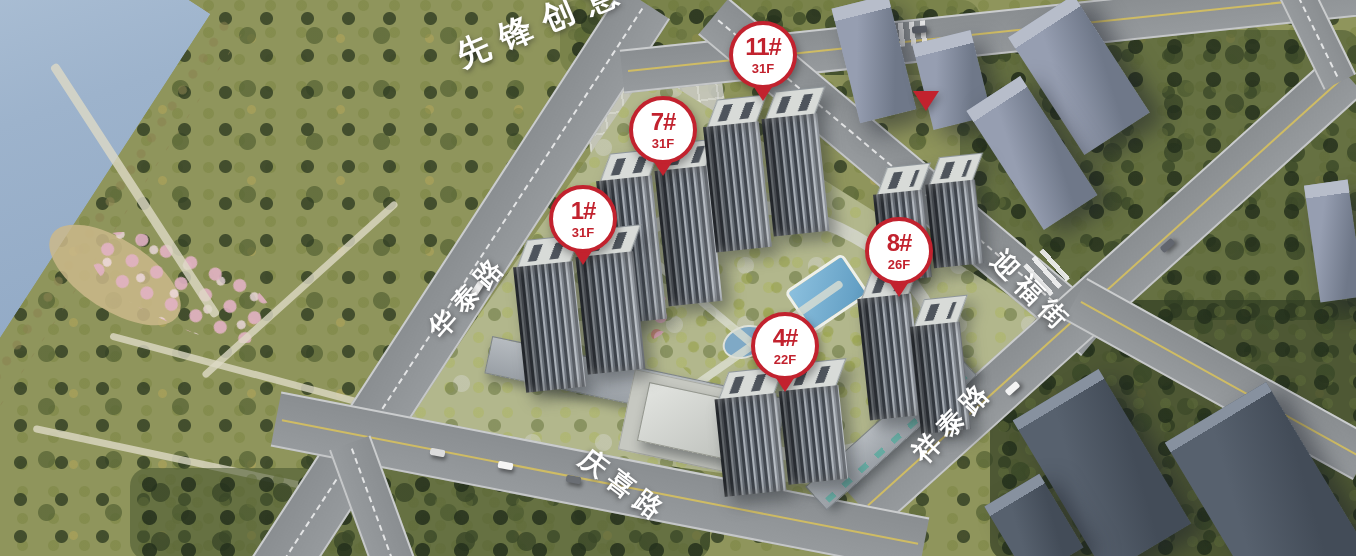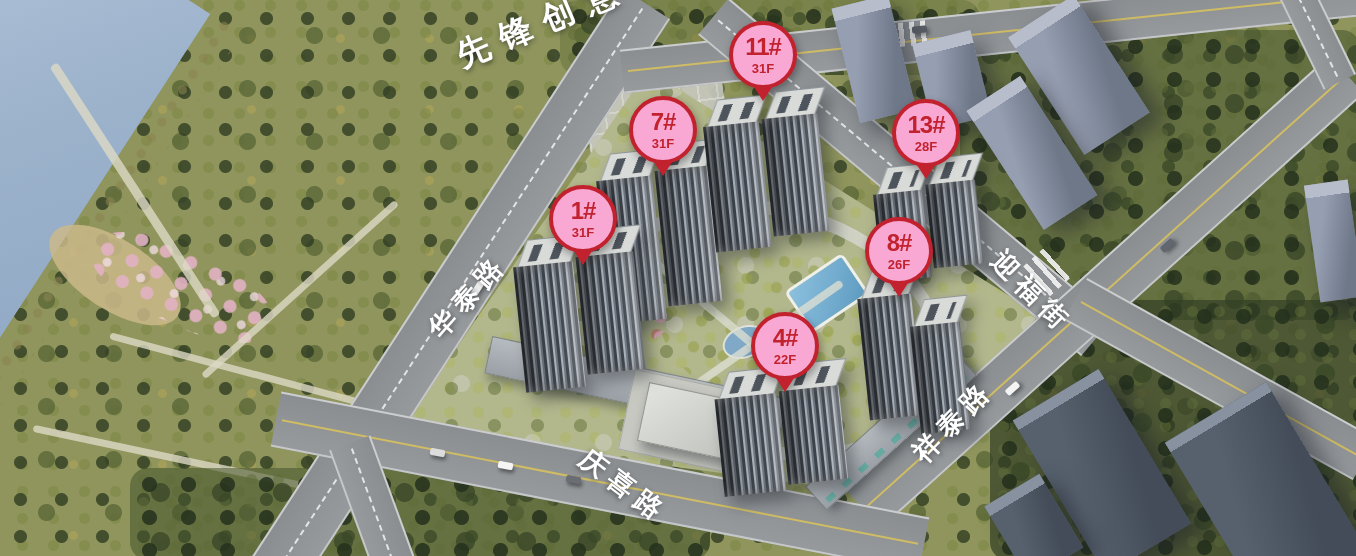--- a/index.html
+++ b/index.html
@@ -109,21 +109,21 @@
     box-shadow:inset -10px 0 14px rgba(255,255,255,.28), inset 12px 0 16px rgba(0,0,0,.5);}
   
   .road-label{position:absolute;color:var(--label-white,#fff);font-weight:bold;font-size:27px;
     letter-spacing:7px;white-space:nowrap;z-index:8;
     text-shadow:0 2px 5px rgba(40,40,40,.6);
     transform:translate(-50%,-50%) rotate(var(--r,0deg));}
   .area-label{font-size:33px;letter-spacing:13px;}
   
   .pin{position:absolute;width:68px;z-index:9;cursor:pointer;
     filter:drop-shadow(2px 4px 4px rgba(0,0,0,.35));}
-  .pin-circle{position:relative;z-index:1;width:60px;height:60px;margin:0 auto;background:#f9a8d4;
+  .pin-circle{position:relative;z-index:1;width:60px;height:60px;margin:0 auto;background:#ffffff;
     border:4px solid var(--marker-red,#c2222e);border-radius:50%;
     display:flex;flex-direction:column;align-items:center;justify-content:center;line-height:1;}
   .pin-label{font-size:24px;font-weight:bold;color:var(--marker-red,#c2222e);letter-spacing:-1px;}
   .pin-floors{font-size:13px;font-weight:bold;color:var(--marker-red,#c2222e);margin-top:3px;}
   .pin-tail{width:0;height:0;margin:-8px auto 0;
     border:13px solid transparent;border-bottom:0;
     border-top:20px solid var(--marker-red,#c2222e);}
 </style>
 </head>
 <body>
@@ -257,24 +257,20 @@
     <div class="pin-tail"></div>
   </div>
   <div class="pin" style="left: 629px; top: 96px;">
     <div class="pin-circle">
       <div class="pin-label">7#</div>
       <div class="pin-floors">31F</div>
     </div>
     <div class="pin-tail"></div>
   </div>
   <div class="pin" style="left: 892px; top: 99px;">
-    <div class="pin-circle">
-      <div class="pin-label">13#</div>
-      <div class="pin-floors">28F</div>
-    </div>
     <div class="pin-tail"></div>
   </div>
   <div class="pin" style="left: 549px; top: 185px;">
     <div class="pin-circle">
       <div class="pin-label">1#</div>
       <div class="pin-floors">31F</div>
     </div>
     <div class="pin-tail"></div>
   </div>
   <div class="pin" style="left: 865px; top: 217px;">

